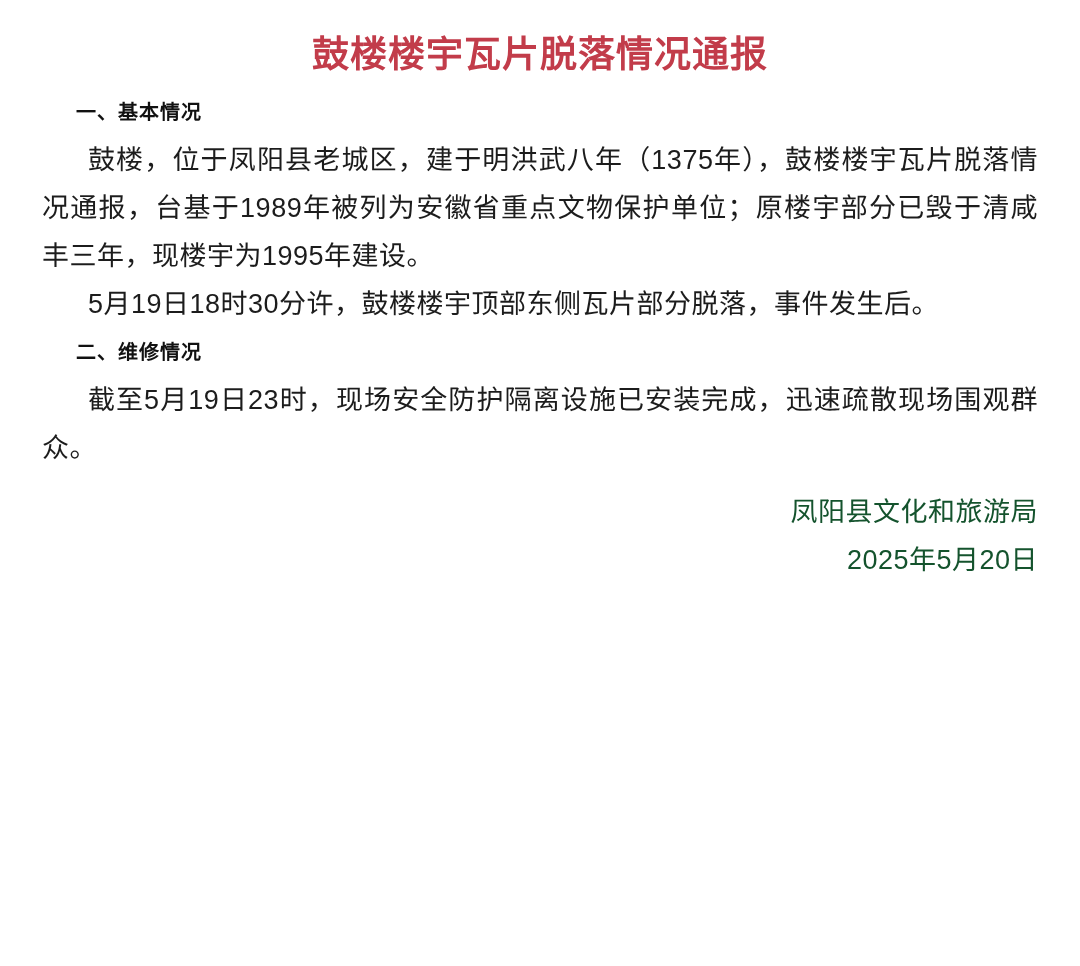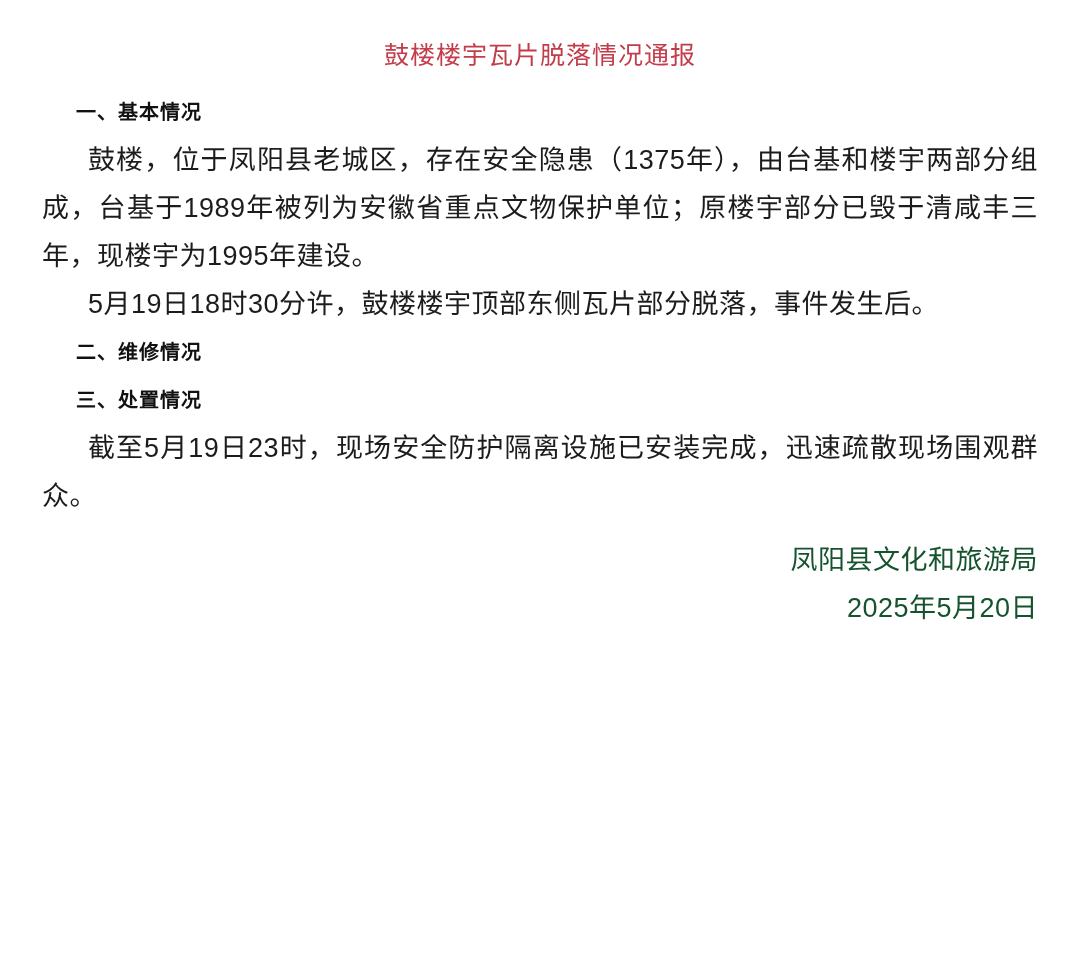--- a/index.html
+++ b/index.html
@@ -16,22 +16,22 @@
   }
   .page {
     box-sizing: border-box;
     width: 1080px;
     height: 966px;
     padding: 30px 42px 0 42px;
     background: #ffffff;
   }
   .doc-title {
     text-align: center;
-    font-size: 25px;
-    font-weight: normal;
+    font-size: 37px;
+    font-weight: bold;
     color: #c23c4a;
     line-height: 50px;
     margin: 0 0 8px 0;
     letter-spacing: 1px;
   }
   .section-heading {
     font-size: 20px;
     font-weight: bold;
     color: #111111;
     line-height: 48px;
@@ -62,26 +62,25 @@
   }
 </style>
 </head>
 <body>
 
 <div class="page">
 
   <h1 class="doc-title">鼓楼楼宇瓦片脱落情况通报</h1>
 
   <h2 class="section-heading">一、基本情况</h2>
-  <p class="body-para">鼓楼，位于凤阳县老城区，存在安全隐患（1375年），由台基和楼宇两部分组成，台基于1989年被列为安徽省重点文物保护单位；原楼宇部分已毁于清咸丰三年，现楼宇为1995年建设。</p>
+  <p class="body-para">鼓楼，位于凤阳县老城区，建于明洪武八年（1375年），鼓楼楼宇瓦片脱落情况通报，台基于1989年被列为安徽省重点文物保护单位；原楼宇部分已毁于清咸丰三年，现楼宇为1995年建设。</p>
   <p class="body-para">5月19日18时30分许，鼓楼楼宇顶部东侧瓦片部分脱落，事件发生后。</p>
 
   <h2 class="section-heading">二、维修情况</h2>
 
-  <h2 class="section-heading">三、处置情况</h2>
   <p class="body-para">截至5月19日23时，现场安全防护隔离设施已安装完成，迅速疏散现场围观群众。</p>
 
   <div class="signature-block">
     <p class="signature-issuer">凤阳县文化和旅游局</p>
     <p class="signature-date">2025年5月20日</p>
   </div>
 
 </div>
 
 </body></html>

